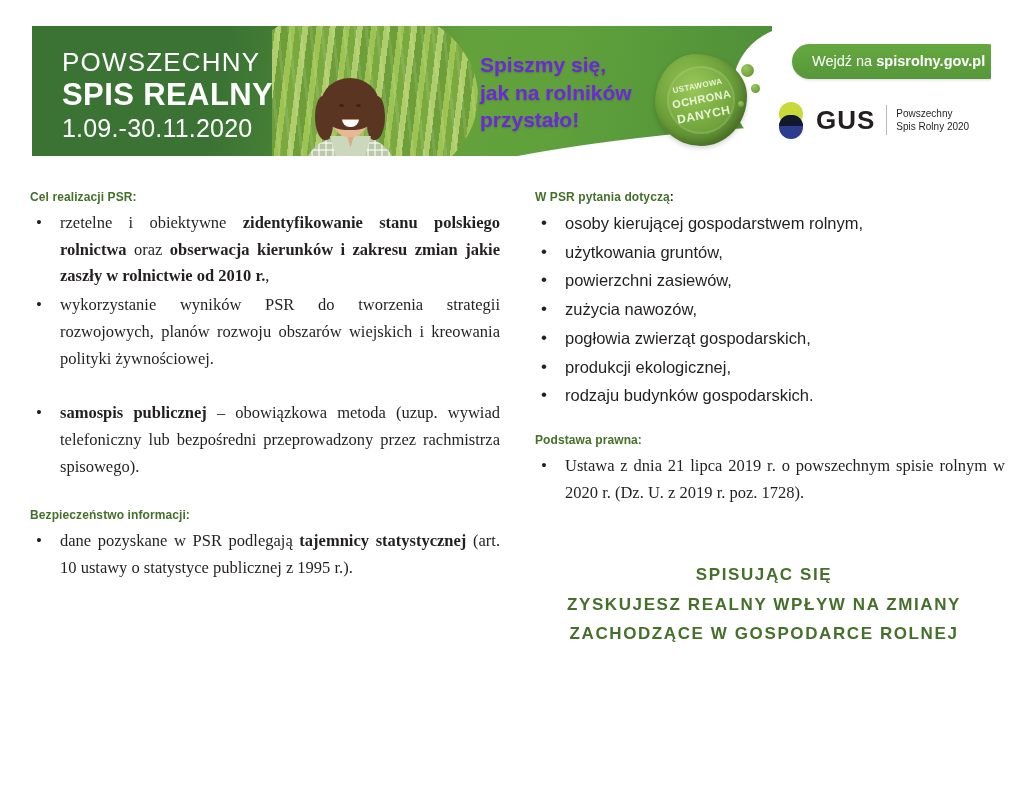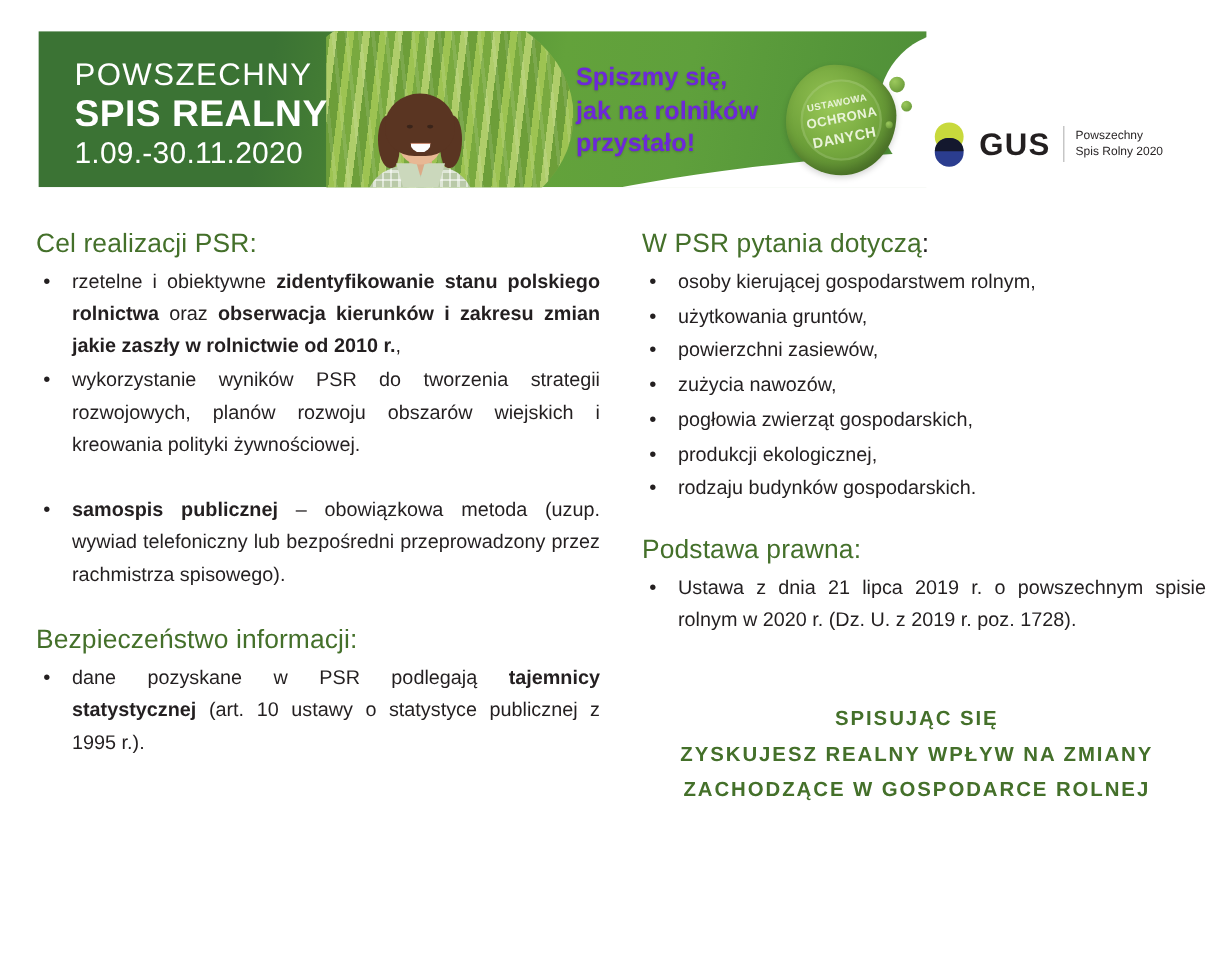--- a/index.html
+++ b/index.html
@@ -336,22 +336,22 @@
     display: flex;
   }
   .col {
     width: 470px;
   }
   .col.left  { margin-left: 30px; }
   .col.right { margin-left: 35px; }
 
   .sec-head {
     color: #44702a;
-    font-weight: 400;
-    font-size: 22px;
+    font-weight: 700;
+    font-size: 12px;
     margin: 0 0 6px 0;
     letter-spacing: .1px;
   }
   .sec-head .colon { color: #231f20; }
 
   ul.bul {
     list-style: none;
     margin: 0;
     padding: 0;
   }
@@ -364,21 +364,21 @@
     color: #231f20;
   }
   ul.bul > li::before {
     content: "\2022";
     position: absolute;
     left: 6px;
     top: -1px;
     font-size: 17px;
     color: #231f20;
   }
-  ul.bul.justified > li { text-align: justify; }
+  ul.bul.justified > li { text-align: justify; font-family: Liberation Serif, serif; }
   li b { font-weight: 700; }
 
   .gap-sec { height: 26px; }
   .gap-sec-sm { height: 22px; }
 
   .slogan {
     margin-top: 54px;
     text-align: center;
     color: #44702a;
     font-weight: 700;
@@ -436,20 +436,23 @@
     <div class="seal-txt">
       <div class="seal-l1">USTAWOWA</div>
       <div class="seal-l2">OCHRONA</div>
       <div class="seal-l3">DANYCH</div>
     </div>
     <div class="drop d1"></div>
     <div class="drop d2"></div>
     <div class="drop d3"></div>
   </div>
 
+  <div class="cta-pill">
+    <span>Wejdź na </span><b>spisrolny.gov.pl</b>
+  </div>
 
   <div class="gus">
     <div class="gus-mark">
       <div class="gus-circ-top"></div>
       <div class="gus-circ-bot"></div>
       <div class="gus-circ-mid"></div>
     </div>
     <div class="gus-word">GUS</div>
     <div class="gus-div"></div>
     <div class="gus-sub">

